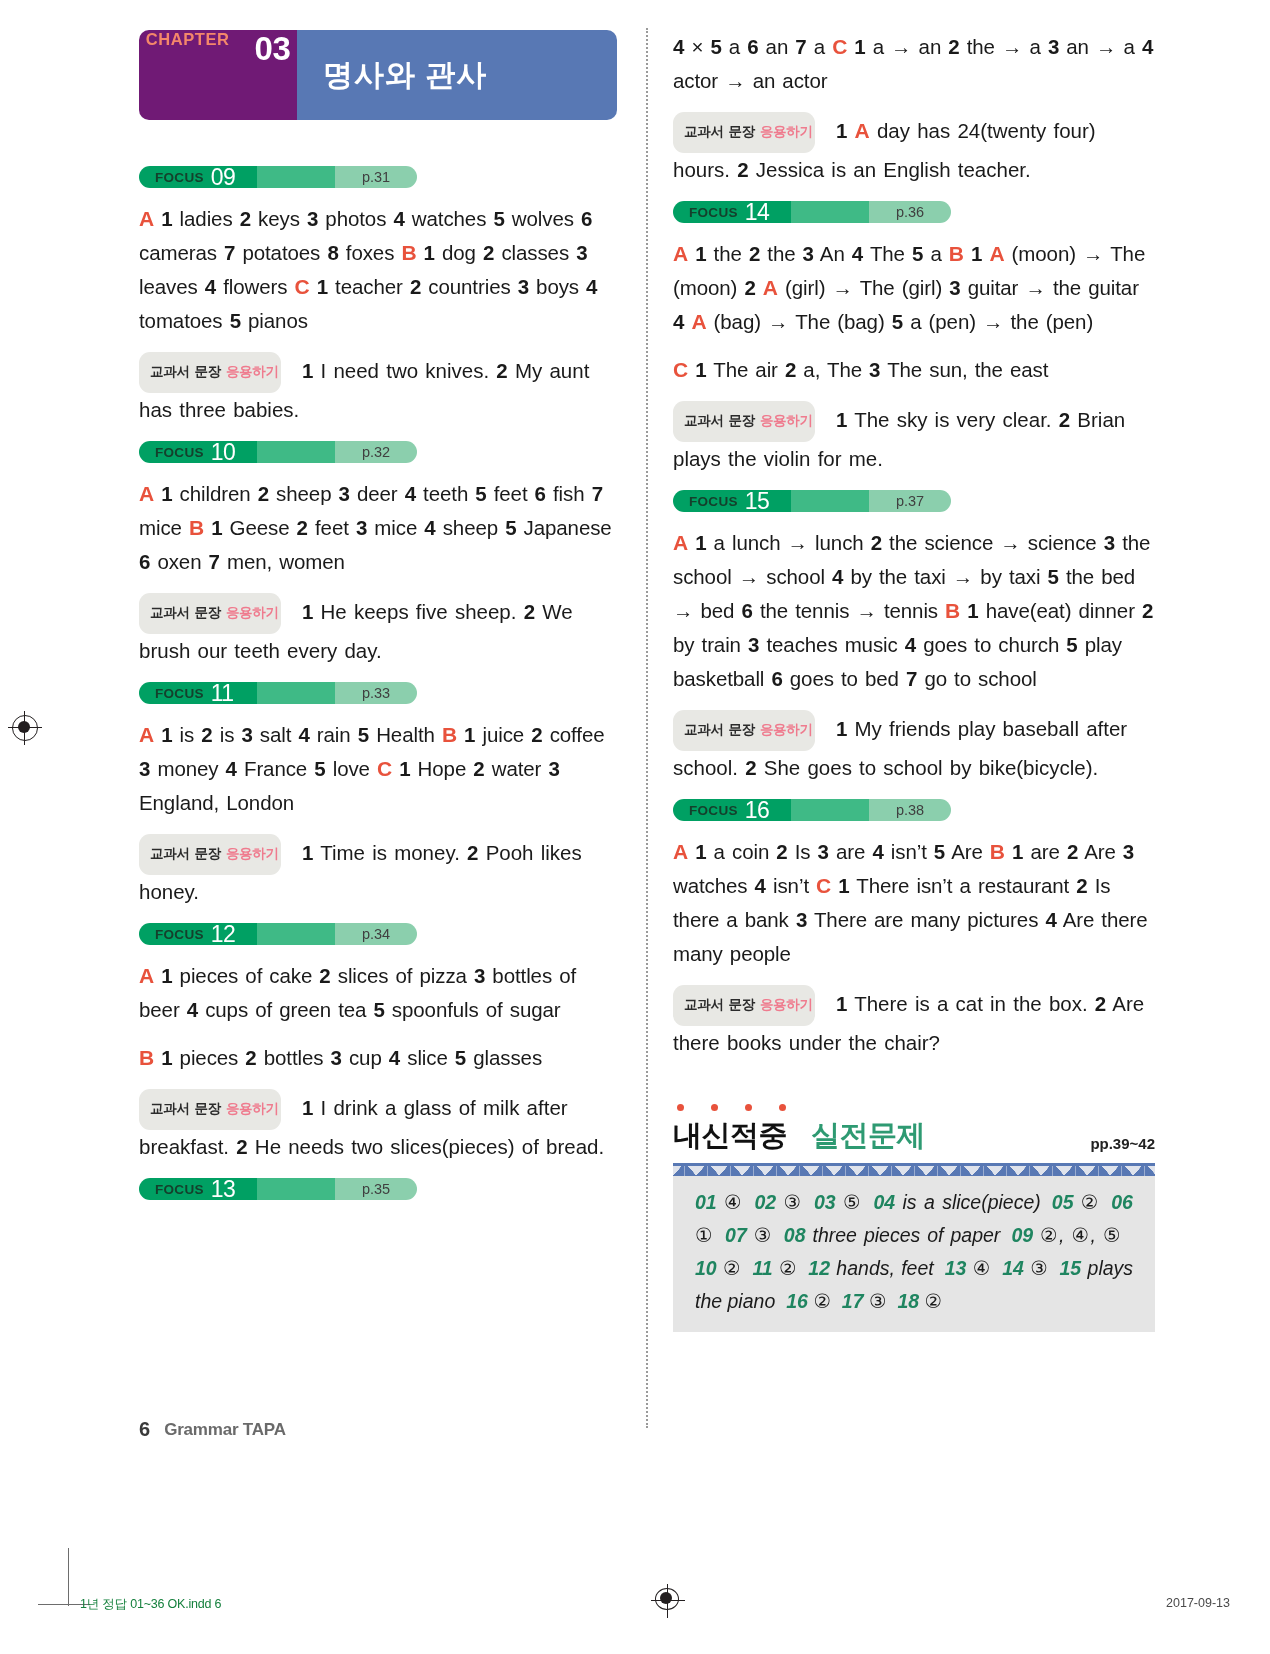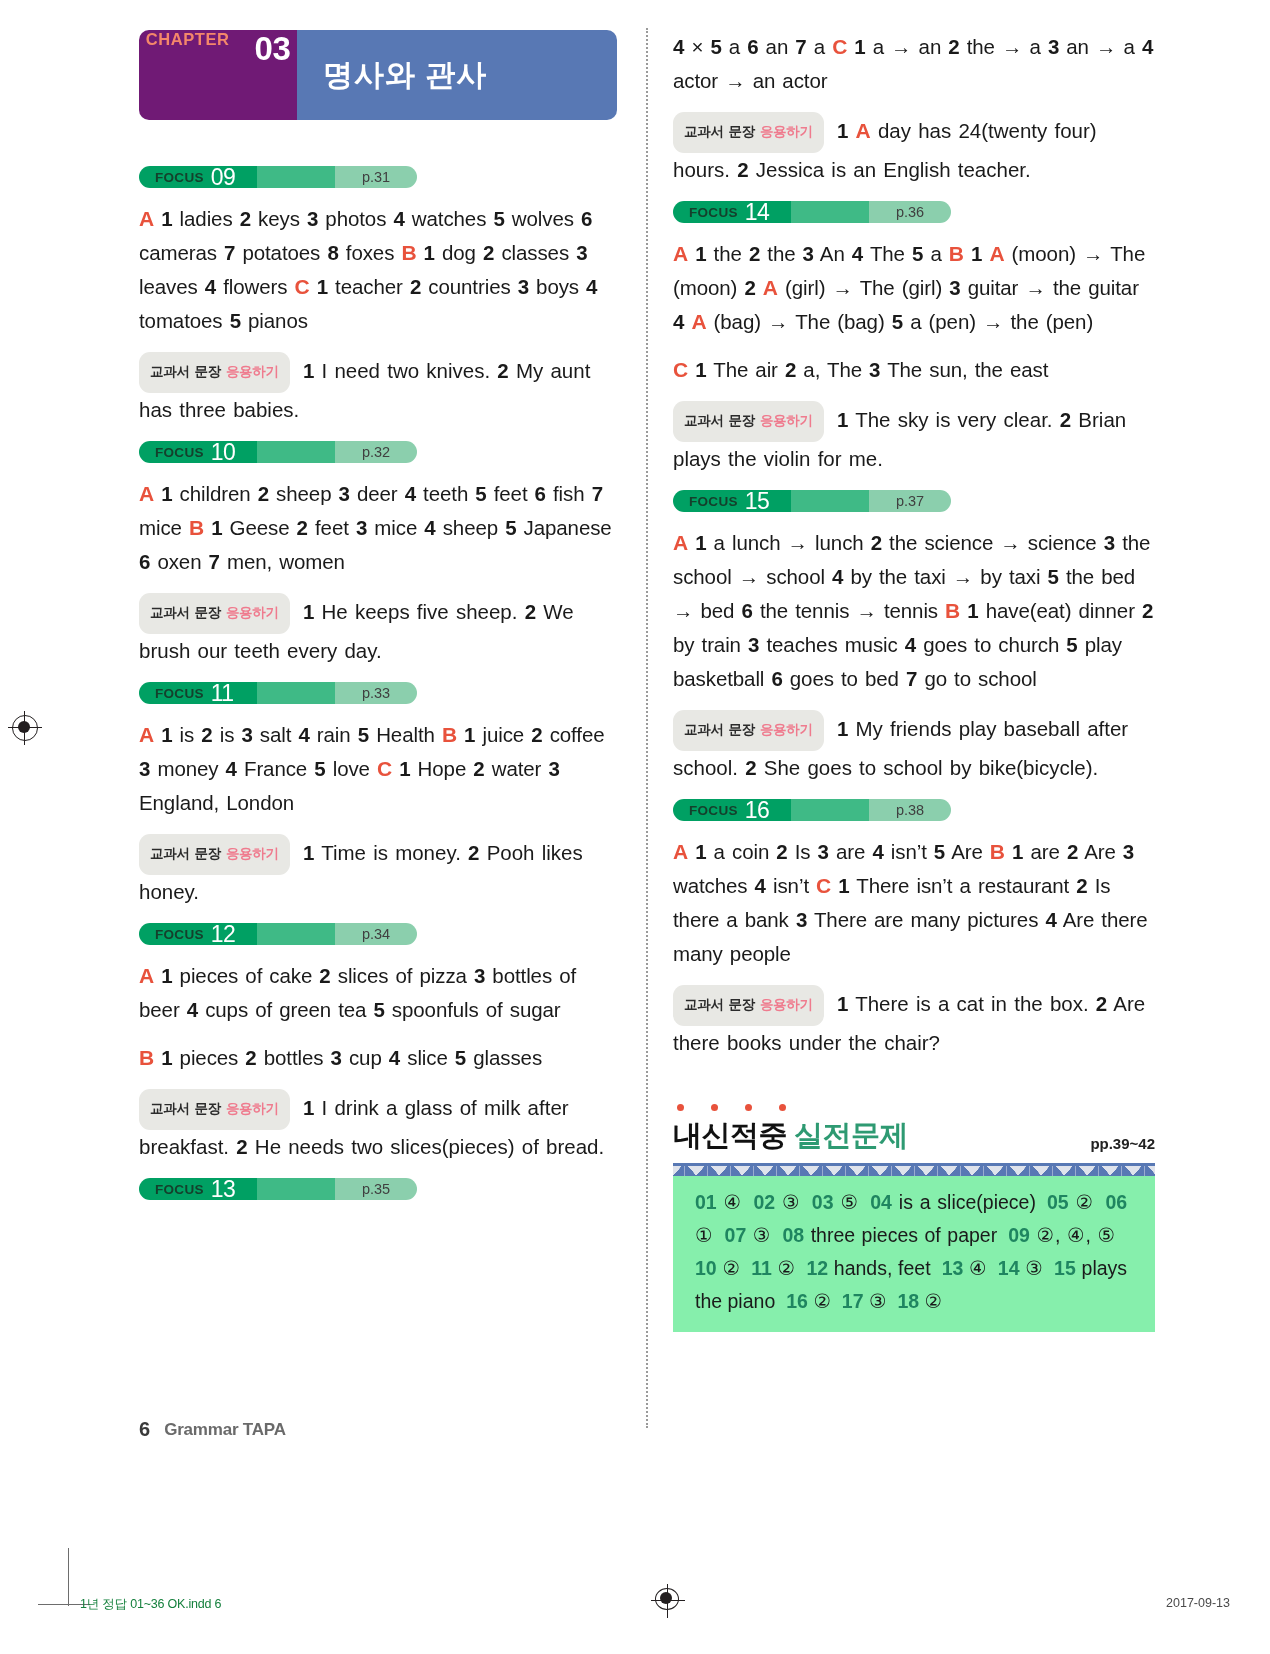--- a/index.html
+++ b/index.html
@@ -58,49 +58,49 @@
   
   .ans{font-size:20.5px;line-height:34px;letter-spacing:-.1px;margin:0 0 14px 0;
        word-spacing:1.5px;}
   .grp{color:#e8523c;font-weight:bold;font-size:21px;}
   .n{font-weight:bold;}
   .spb{display:inline-block;width:11px;}
 
   
   .tb-line{font-size:20.5px;line-height:34px;margin:0 0 14px 0;word-spacing:1.5px;}
   .tb-badge{display:inline-block;background:#e8e8e4;border-radius:11px;
-    padding:3px 11px 4px 11px;font-size:13.5px;vertical-align:2px;margin-right:6px;
+    padding:3px 2px 4px 11px;font-size:13.5px;vertical-align:2px;margin-right:14px;
     letter-spacing:-.3px;white-space:nowrap;}
   .tb-k1{color:#2b2b2b;font-weight:bold;}
   .tb-k2{color:#ef7b8e;font-weight:bold;}
 
   
   .prac{margin-top:44px;position:relative;}
   .prac-dots{display:flex;gap:27px;margin-left:4px;margin-bottom:5px;}
   .prac-dots span{width:7px;height:7px;border-radius:50%;background:#e8523c;display:block;}
   .prac-head{display:flex;align-items:flex-end;justify-content:space-between;margin-bottom:7px;}
   .prac-title{font-size:29px;font-weight:bold;letter-spacing:-.5px;}
   .prac-title .t1{color:#111111;}
-  .prac-title .t2{color:#2e9a72;margin-left:7px;}
+  .prac-title .t2{color:#2e9a72;margin-left:24px;}
   .prac-pp{font-size:15px;color:#222;padding-bottom:4px;font-weight:bold;}
   .saw{height:13px;width:100%;
     background:
       repeating-linear-gradient(to right,
         transparent 0px, transparent 2px,
         #5878b4 2px, #5878b4 2px) ,
       #dfe3ec;
     position:relative;overflow:hidden;}
   .saw-tri{position:absolute;left:0;top:0;width:100%;height:13px;display:flex;}
   .saw-tri i{flex:0 0 23px;height:13px;
      background:linear-gradient(to bottom right,transparent 49%,#5878b4 50%) no-repeat,
                 linear-gradient(to bottom left,transparent 49%,#5878b4 50%) no-repeat;
      background-size:50% 100%,50% 100%;
      background-position:left top,right top;}
   .saw-top{position:absolute;left:0;top:0;width:100%;height:3px;background:#5878b4;}
-  .ansbox{background:#86efac;padding:10px 28px 14px 22px;}
+  .ansbox{background:#e5e5e5;padding:10px 22px 14px 22px;font-style:italic;}
   .ansrow{font-size:19.5px;line-height:33px;text-align:justify;}
   .anum{color:#1f8560;font-weight:bold;}
   .aval{color:#1a1a1a;}
 
   
   .folio{position:absolute;left:139px;top:1418px;display:flex;align-items:center;gap:14px;}
   .folio-num{font-size:20px;font-weight:bold;color:#3a3a3a;}
   .folio-txt{font-size:17px;font-weight:bold;color:#6a6a6a;letter-spacing:-.2px;}
   .slug-left{position:absolute;left:80px;top:1596px;font-size:12.5px;color:#15803d;letter-spacing:-.2px;}
   .slug-right{position:absolute;right:40px;top:1596px;font-size:12.5px;color:#4a4a4a;}

